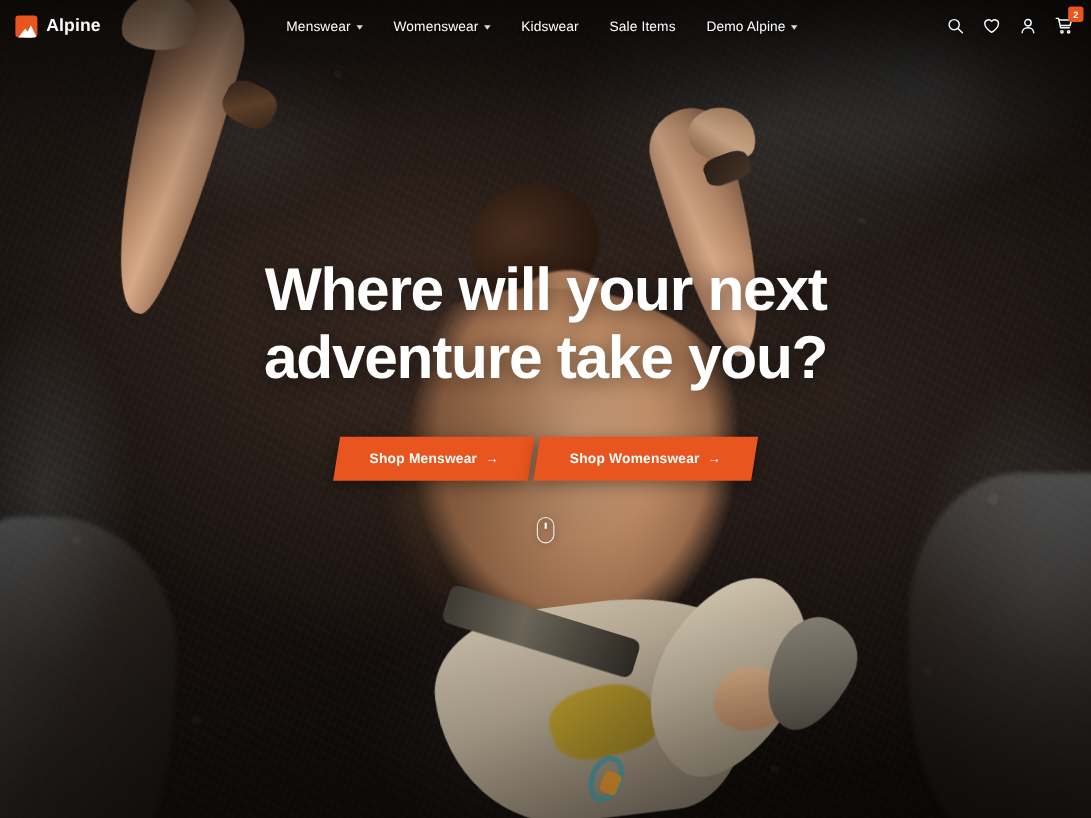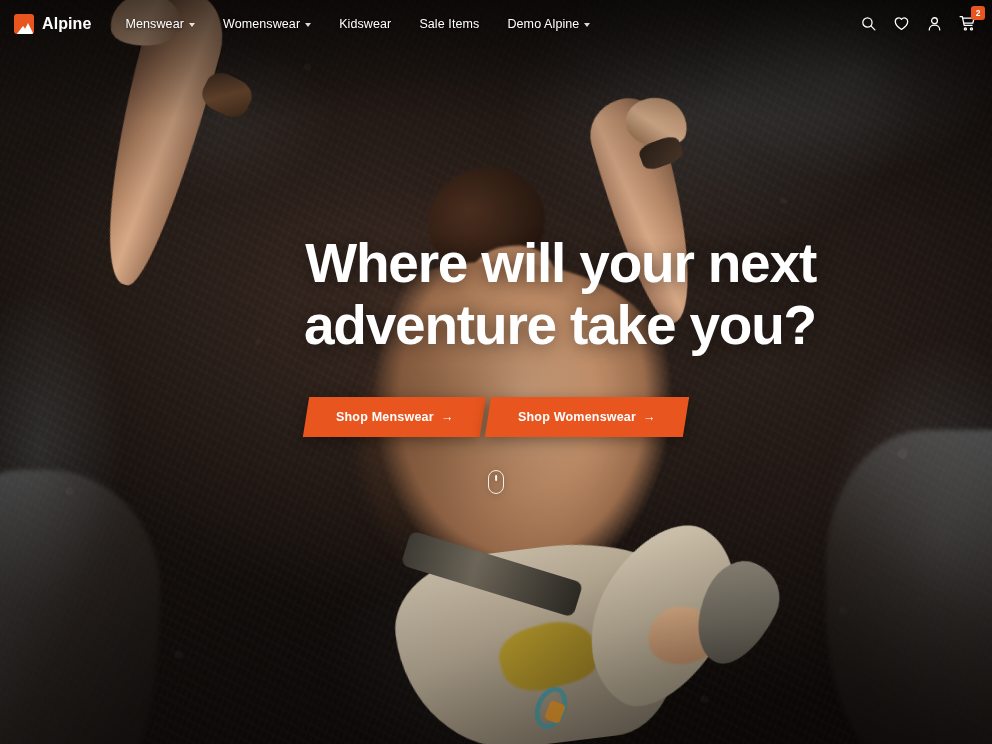--- a/index.html
+++ b/index.html
@@ -282,21 +282,21 @@
     color:#fff;
     font-size: 16px;
     font-weight: 700;
     letter-spacing: .1px;
   }
 
   .nav {
     flex: 1;
     display: flex;
     align-items: center;
-    justify-content: flex-start;
+    justify-content: center;
     gap: 28px;
     margin-left: 34px;
   }
   .nav-item {
     display:flex;
     align-items:center;
     gap:5px;
     color:#fff;
     font-size: 12.5px;
     font-weight: 400;
@@ -344,21 +344,21 @@
     z-index: 30;
     display:flex;
     flex-direction:column;
     align-items:center;
   }
   .headline {
     color:#fff;
     font-size: 55px;
     line-height: 1.13;
     font-weight: 700;
-    text-align:right;
+    text-align:center;
     letter-spacing:-1.2px;
     max-width: 640px;
     text-shadow: 0 2px 18px rgba(0,0,0,.45);
   }
   .cta-row {
     margin-top: 41px;
     display:flex;
     gap: 4px;
   }
   .cta {

